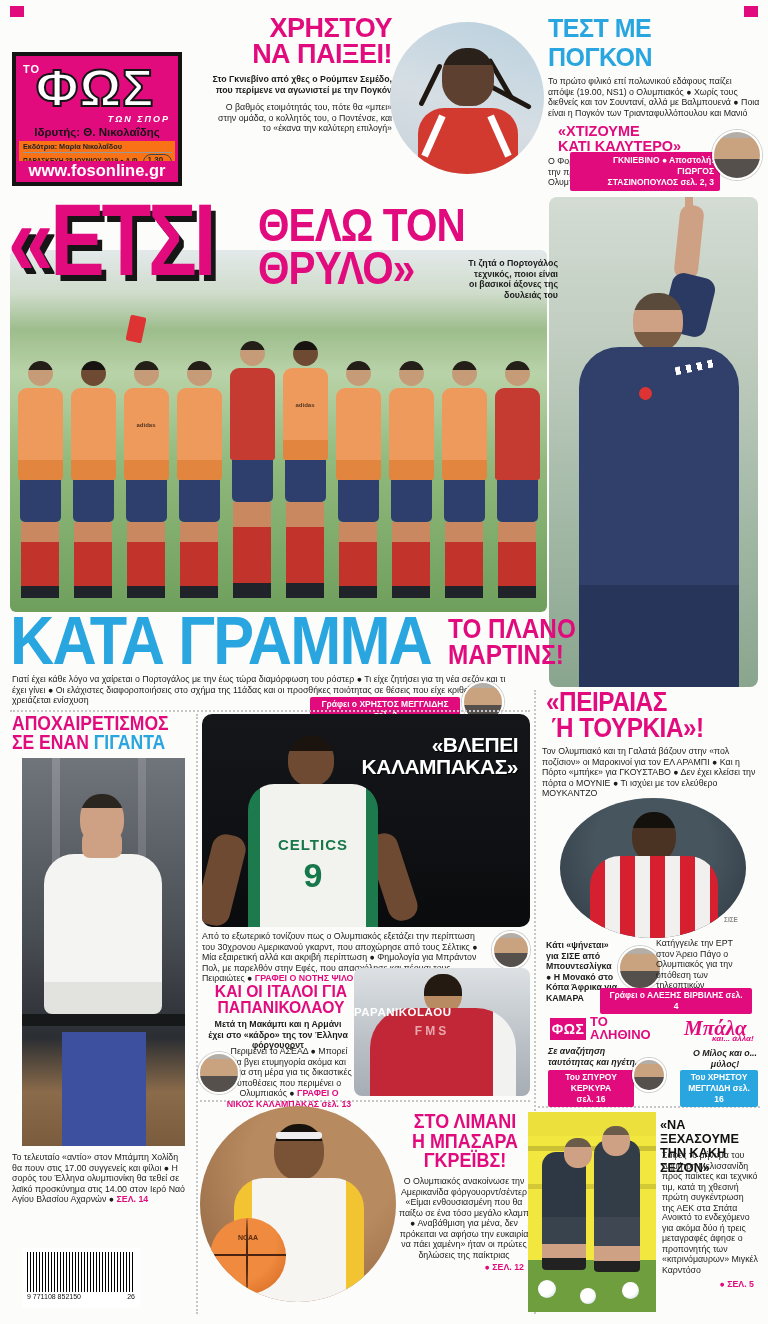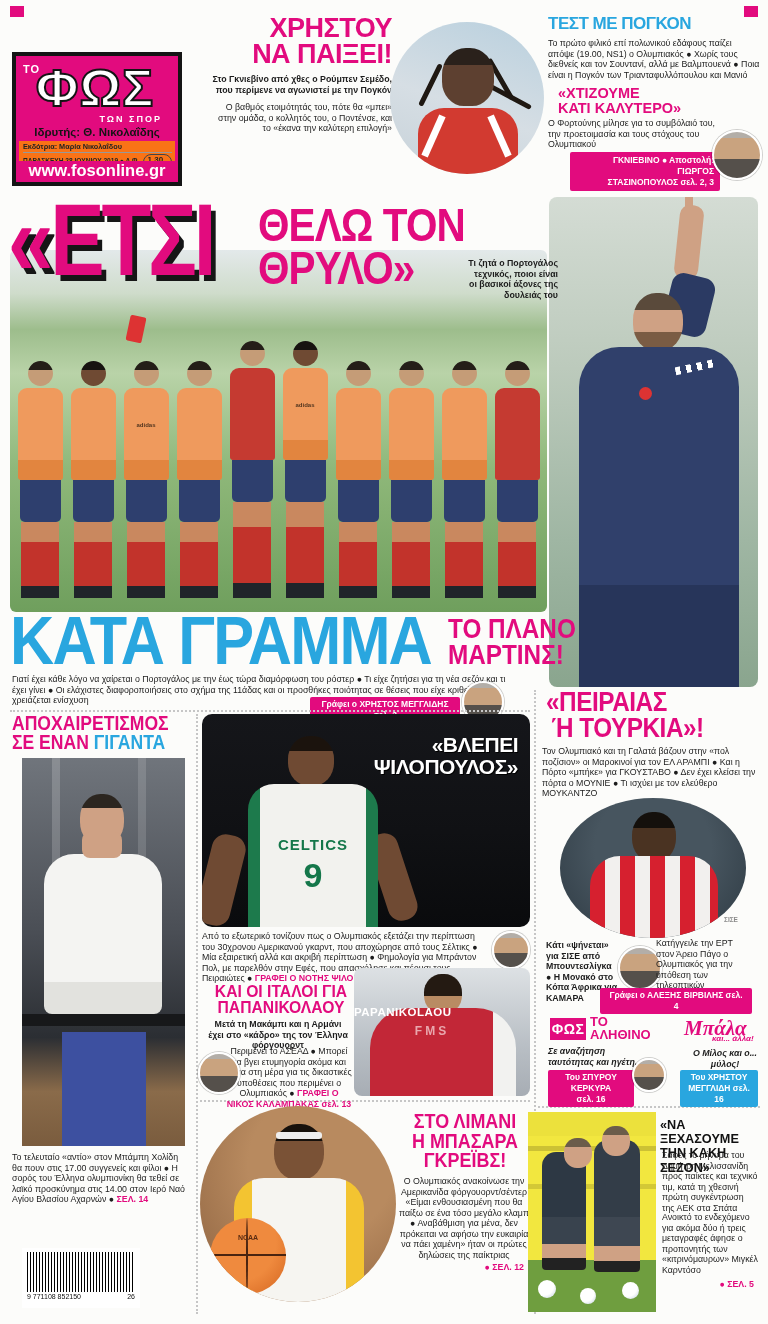--- a/index.html
+++ b/index.html
@@ -15,21 +15,21 @@
   .cyan { color:var(--cyan); }
   .right { text-align:right; }
   .cond { transform-origin:left top; }
 
   .corner { width:14px; height:11px; background:var(--mag); }
 
   
   .masthead { left:12px; top:52px; width:170px; height:134px; background:var(--mag); border:4px solid #141414; }
   .mh-to { position:absolute; left:7px; top:8px; color:#fff; font-weight:bold; font-size:11px; line-height:1; letter-spacing:1px; }
   .mh-brand { position:absolute; left:0; right:4px; top:2px; text-align:center; color:#fff; font-weight:bold; font-size:52px; letter-spacing:1px; -webkit-text-stroke:2px #141414; }
-  .mh-sub { position:absolute; right:16px; top:58px; color:#fff; font-weight:bold; font-size:9px; letter-spacing:2px; }
+  .mh-sub { position:absolute; right:8px; top:58px; color:#fff; font-weight:bold; font-size:9px; letter-spacing:2px;font-style:italic; }
   .mh-founder { position:absolute; left:0; right:0; top:70px; text-align:center; color:#141414; font-weight:bold; font-size:11.5px; }
   .mh-info { position:absolute; left:3px; right:3px; top:85px; background:#f97316; padding:1px 3px 1px 4px; }
   .mh-info .row1 { font-size:7.3px; font-weight:bold; color:#222; border-bottom:1px solid #999; padding-bottom:1px; }
   .mh-info .row2 { display:flex; align-items:center; justify-content:space-between; padding-top:1px; }
   .mh-date { font-size:6.6px; font-weight:bold; color:#222; }
   .mh-price { font-size:8px; font-weight:bold; color:#222; border:1px solid #444; border-radius:8px; padding:0 4px; }
   .mh-site { position:absolute; left:3px; right:3px; bottom:2px; background:var(--mag); text-align:center; color:#fff; font-weight:bold; font-size:16.5px; }
 
   
   .tc-h { font-size:27px; font-weight:bold; color:var(--mag); line-height:.95; letter-spacing:-.5px; }
@@ -37,21 +37,21 @@
 
   
   .photo { overflow:hidden; }
   .oval { border-radius:50%; }
   .semedo { left:390px; top:22px; width:154px; height:152px; background:linear-gradient(200deg,#b9d0de 0%,#d6dee4 55%,#c7d2d9 100%); }
   .sem-head { left:52px; top:26px; width:52px; height:58px; border-radius:46% 46% 42% 42%; background:linear-gradient(180deg,#2a211b 0 30%,#5d4030 30%); }
   .dread { width:5px; height:46px; background:#1f1812; border-radius:3px; }
   .sem-torso { left:28px; top:86px; width:100px; height:70px; border-radius:26px 26px 0 0; background:#d23a30; }
   .sem-stripe { width:7px; height:44px; background:#fff; transform:rotate(24deg); }
 
-  .tr-h { font-size:17px; font-weight:bold; color:var(--cyan); letter-spacing:-.5px; }
+  .tr-h { font-size:25px; font-weight:bold; color:var(--cyan); letter-spacing:-.5px; }
   .tr-sub { font-size:14.5px; font-weight:bold; color:var(--mag); line-height:1; margin:6px 0 3px 10px; }
   .banner { background:var(--mag); color:#fff; font-weight:bold; font-size:8.5px; text-align:right; line-height:1.3; padding:3px 6px; border-radius:2px; }
 
   .avatar { border-radius:50%; background:linear-gradient(180deg,#b3aea8 0 14%,#c9a37f 14% 58%,#55504b 58%); border:2px solid #fff; box-shadow:0 0 0 1px rgba(0,0,0,.18); }
 
   
   .etsi { left:8px; top:196px; z-index:6; font-size:102px; font-weight:bold; color:var(--mag); letter-spacing:-4px; line-height:.88; transform:scaleX(.8); text-shadow:6px 6px 0 #161616; }
   .thelo { left:258px; top:204px; z-index:6; font-size:46px; font-weight:bold; color:var(--mag); line-height:.94; letter-spacing:-1px; transform:scaleX(.88); }
   .side-note { left:466px; top:258px; width:92px; z-index:6; font-weight:bold; text-align:right; }
   .photo-note { left:352px; top:318px; width:162px; z-index:6; font-weight:bold; text-align:center; color:#123; }
@@ -361,21 +361,21 @@
   <div class="abs photo celt">
     <div class="abs ce-arm-l"></div>
     <div class="abs ce-arm-r"></div>
     <div class="abs ce-head"></div>
     <div class="abs ce-jersey">
       <div class="ce-team">CELTICS</div>
       <div class="ce-num">9</div>
     </div>
     <div class="celt-h">
       <div>«ΒΛΕΠΕΙ</div>
-      <div>ΨΙΛΟΠΟΥΛΟΣ»</div>
+      <div>ΚΑΛΑΜΠΑΚΑΣ»</div>
     </div>
   </div>
   <div class="abs sm wa-deck">
     <span>Από το εξωτερικό τονίζουν πως ο Ολυμπιακός εξετάζει την περίπτωση του 30χρονου Αμερικανού γκαρντ, που αποχώρησε από τους Σέλτικς ● Μία εξαιρετική αλλά και ακριβή περίπτωση ● Φημολογία για Μπράντον Πολ, με παρελθόν στην Εφές, που απασχόλησε και πέρυσι τους Πειραιώτες ● </span><span class="mag bold">ΓΡΑΦΕΙ Ο ΝΟΤΗΣ ΨΙΛΟΠΟΥΛΟΣ  σελ. 13</span>
   </div>
   <div class="abs avatar" style="left:492px;top:931px;width:38px;height:38px;"></div>
 
   <div class="abs it-h">
     <div>ΚΑΙ ΟΙ ΙΤΑΛΟΙ ΓΙΑ</div>
     <div>ΠΑΠΑΝΙΚΟΛΑΟΥ</div>

